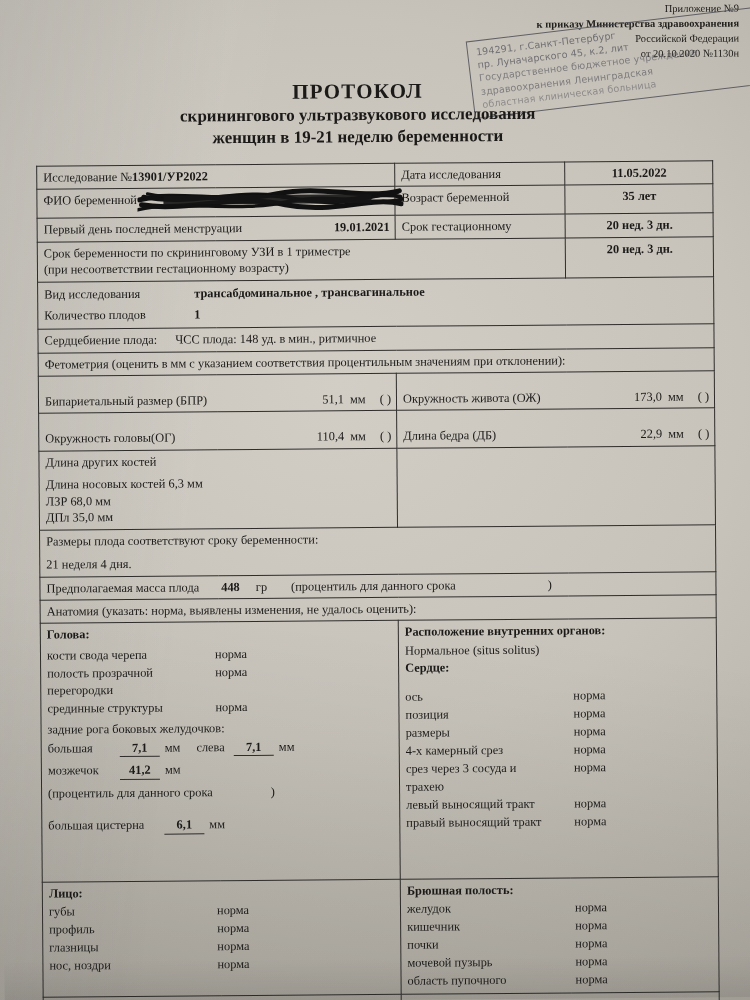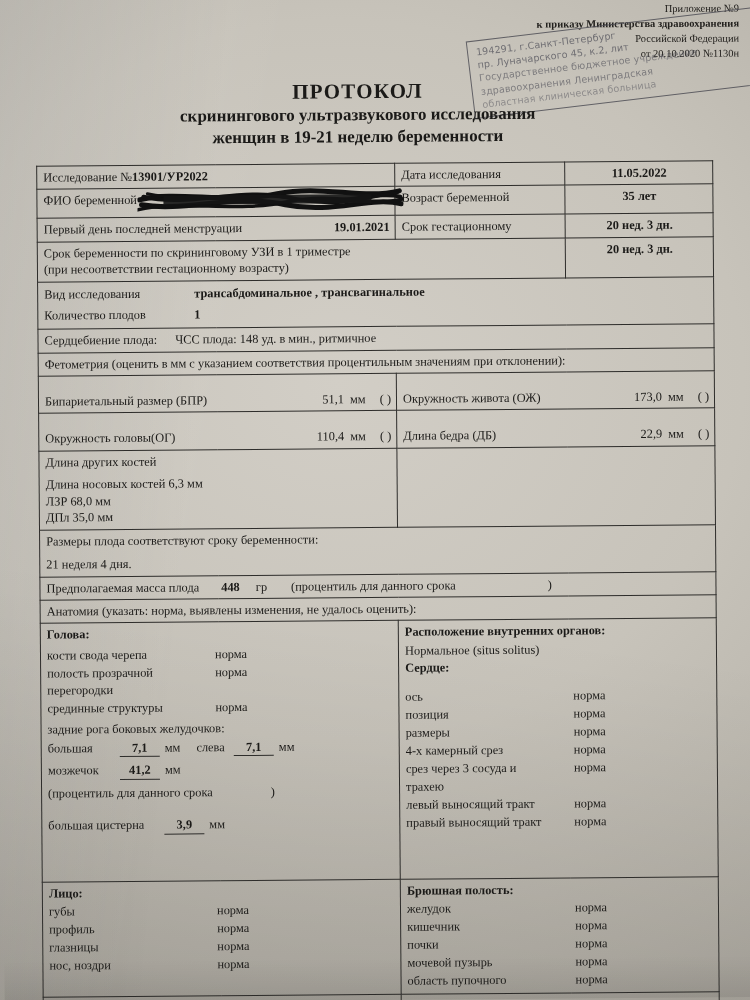--- a/index.html
+++ b/index.html
@@ -390,21 +390,21 @@
             <span style="margin-left:5px">мм</span>
           </div>
 
           <div class="arow" style="margin-top:5px">
             <span>(процентиль для данного срока</span>
             <span style="margin-left:58px">)</span>
           </div>
 
           <div class="arow" style="margin-top:16px">
             <span style="width:116px;flex:0 0 116px">большая цистерна</span>
-            <span class="uline">3,9</span>
+            <span class="uline">6,1</span>
             <span style="margin-left:5px">мм</span>
           </div>
         </td>
 
         <td colspan="2" class="pad-cell">
           <div class="sect-head">Расположение внутренних органов:</div>
           <div style="margin:2px 0 1px">Нормальное (situs solitus)</div>
           <div class="sect-head" style="margin-bottom:13px">Сердце:</div>
 
           <div class="arow">

